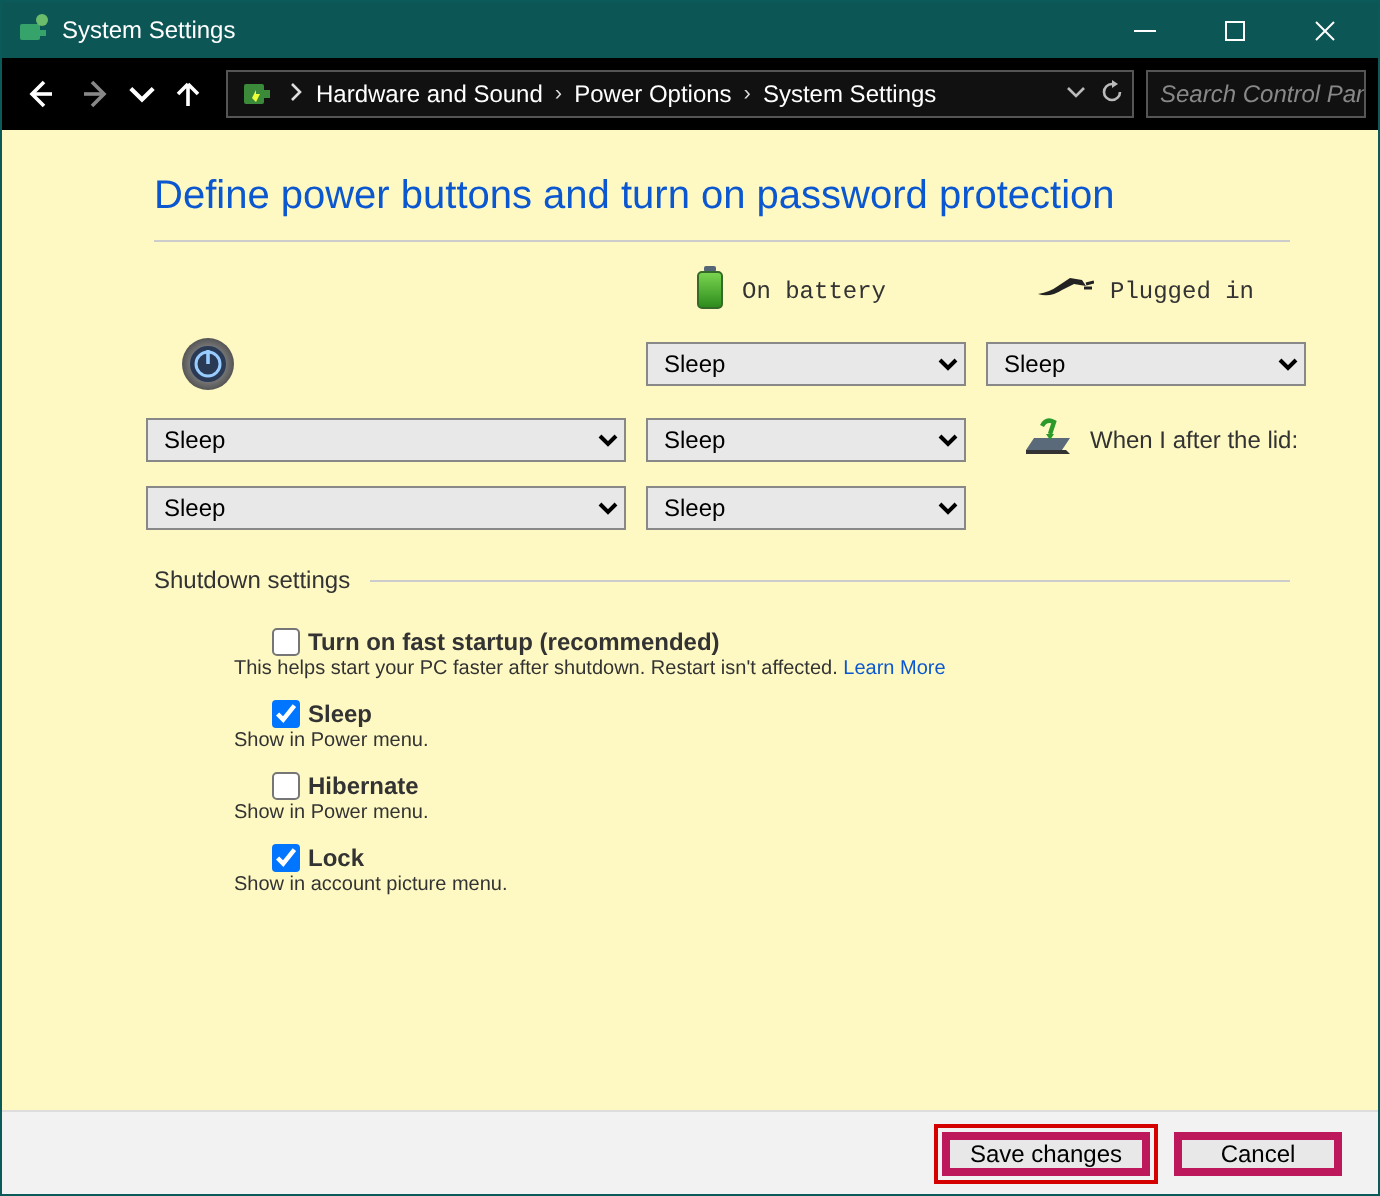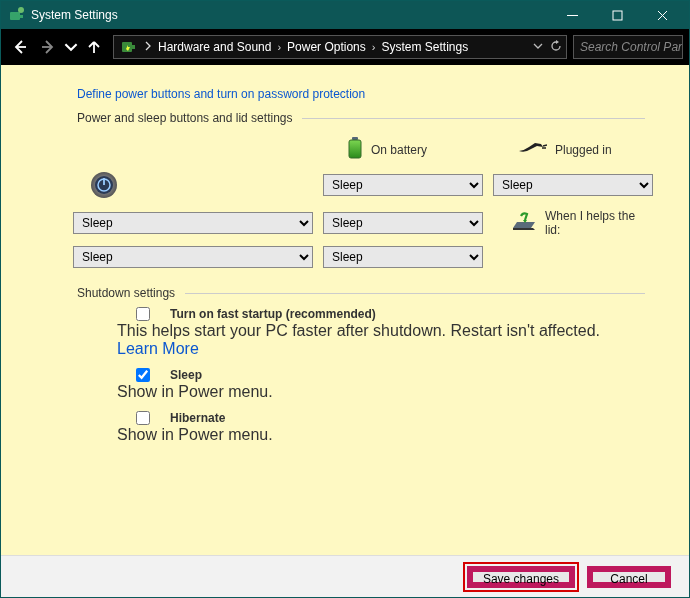--- a/index.html
+++ b/index.html
@@ -91,21 +91,21 @@
     }
 
     .content {
       flex: 1;
       padding: 22px 44px 12px 76px;
       color: #333;
       overflow: hidden;
     }
     .h1 {
       color: #0b57d0;
-      font-size: 12px;
+      font-size: 20px;
       font-weight: 400;
       margin-bottom: 10px;
     }
     .desc {
       font-size: 12px;
       color: #333;
       margin-bottom: 20px;
       line-height: 1.4;
     }
     .section-flex {
@@ -120,57 +120,57 @@
     }
 
     .power-cols {
       display: grid;
       grid-template-columns: 240px 160px 160px;
       gap: 8px 10px;
       align-items: center;
       margin-bottom: 18px;
       margin-left: -4px;
     }
-    .col-hdr { display: flex; align-items: center; justify-content: flex-start; gap: 8px; padding-left: 24px; }
+    .col-hdr { display: flex; align-items: center; justify-content: flex-start; gap: 8px; padding-left: 24px; font-family: Liberation Mono, monospace; }
     .battery-icon { width: 16px; height: 22px; }
     .plug-icon { width: 30px; height: 12px; }
     .row-icon { width: 30px; height: 30px; margin-right: 6px; flex-shrink: 0; }
     .row-label { display: flex; align-items: center; padding-left: 16px; }
     select.combo {
       width: 100%;
       height: 22px;
       border: 1px solid #888;
       background: #e8e8e8;
       font-size: 12px;
       padding: 0 4px;
     }
 
     .shutdown-list { margin-left: 18px; }
     .chk-row { margin-bottom: 10px; }
-    .chk-line { display: flex; align-items: center; gap: 20px; padding-left: 41px; }
+    .chk-line { display: flex; align-items: center; gap: 4px; padding-left: 41px; }
     .chk-label { font-weight: bold; }
-    .chk-sub { margin-left: 22px; font-size: 16px; color: #333; margin-top: 1px; }
+    .chk-sub { margin-left: 22px; font-size: 10px; color: #333; margin-top: 1px; }
     .chk-sub a { color: #0b57d0; text-decoration: none; cursor: pointer; }
     input[type=checkbox] { width: 14px; height: 14px; }
 
     .footer {
       border-top: 1px solid #ddd;
       background: #f2f2f2;
       height: 42px;
       display: flex;
       align-items: center;
       justify-content: flex-end;
       padding: 0 18px;
       gap: 12px;
     }
     .btn {
       min-width: 84px;
       height: 22px;
       background: #e8e8e8;
-      border: 6px solid #be185d;
+      border: 4px solid #be185d;
       font-size: 12px;
       cursor: pointer;
       padding: 0 10px;
     }
     .btn.primary-frame { outline: 2px solid #d50000; outline-offset: 2px; }
   </style>
 </head>
 <body>
 
 <div class="window">
@@ -255,21 +255,20 @@
     </div>
     <div class="searchbar">
       <span>Search Control Panel</span>
     </div>
   </div>
 
   <div class="content">
     <div class="h1">Define power buttons and turn on password protection</div>
 
     <div class="section-flex" style="margin-bottom:12px">
-      <span>Power and sleep buttons and lid settings</span>
       <span class="line"></span>
     </div>
 
     <div class="power-cols">
       <div></div>
       <div class="col-hdr">
         <span>
           <svg class="battery-icon" viewBox="0 0 16 22">
               <rect x="5" y="0" width="6" height="3" fill="#567" rx="1"></rect>
               <rect x="2" y="3" width="12" height="18" rx="2" fill="url(#bg)" stroke="#356b2a" stroke-width="1"></rect>
@@ -318,27 +317,27 @@
 
       <div class="row-label">
         <span class="row-icon">
           <svg viewBox="0 0 30 30">
               <path d="M4 20 L22 20 L26 14 L8 14 Z" fill="#5a6a7a"></path>
               <path d="M4 20 L24 20 L26 22 L4 22 Z" fill="#333"></path>
               <path d="M12 8 Q14 4 18 6 L16 12" fill="none" stroke="#2b9a2b" stroke-width="2.2"></path>
               <path d="M14 12 L18 12 L16 15 Z" fill="#2b9a2b"></path>
             </svg>
         </span>
-        <span>When I helps the lid:</span>
-      </div>
-      <select class="combo"><option>Sleep</option></select>
-      <select class="combo"><option>Sleep</option></select>
-    </div>
-
-    <div class="section-flex" style="margin-bottom:7px;margin-left:0">
+        <span>When I after the lid:</span>
+      </div>
+      <select class="combo"><option>Sleep</option></select>
+      <select class="combo"><option>Sleep</option></select>
+    </div>
+
+    <div class="section-flex" style="margin-bottom:17px;margin-left:0">
       <span>Shutdown settings</span>
       <span class="line"></span>
     </div>
 
     <div class="shutdown-list">
       <div class="chk-row">
         <label class="chk-line">
           <input type="checkbox" style="">
           <span class="chk-label">Turn on fast startup (recommended)</span>
         </label>
@@ -355,20 +354,25 @@
         <div class="chk-sub">Show in Power menu.</div>
       </div>
       <div class="chk-row">
         <label class="chk-line">
           <input type="checkbox" style="">
           <span class="chk-label">Hibernate</span>
         </label>
         <div class="chk-sub">Show in Power menu.</div>
       </div>
       <div class="chk-row">
+        <label class="chk-line">
+          <input type="checkbox" checked="" style="">
+          <span class="chk-label">Lock</span>
+        </label>
+        <div class="chk-sub">Show in account picture menu.</div>
       </div>
     </div>
   </div>
 
   <div class="footer">
     <button class="btn primary-frame">Save changes</button>
     <button class="btn">Cancel</button>
   </div>
 
 </div>

